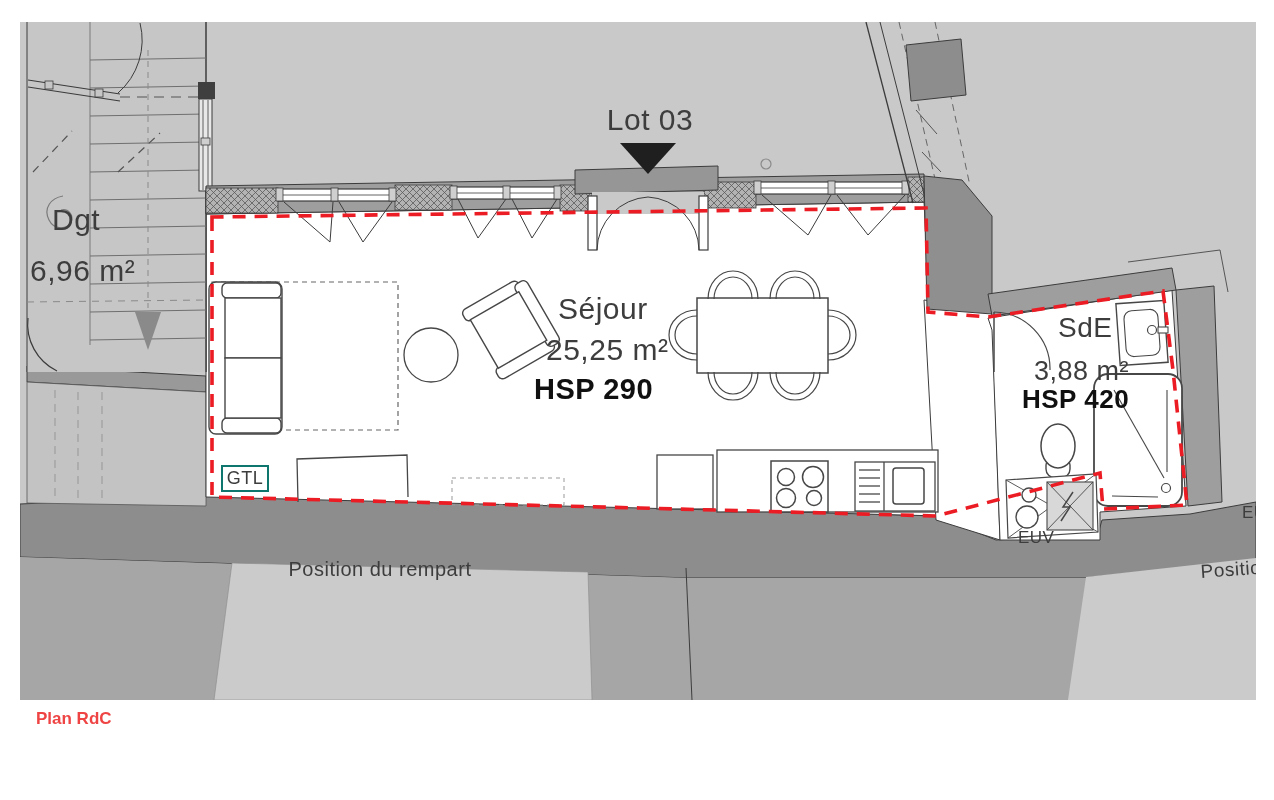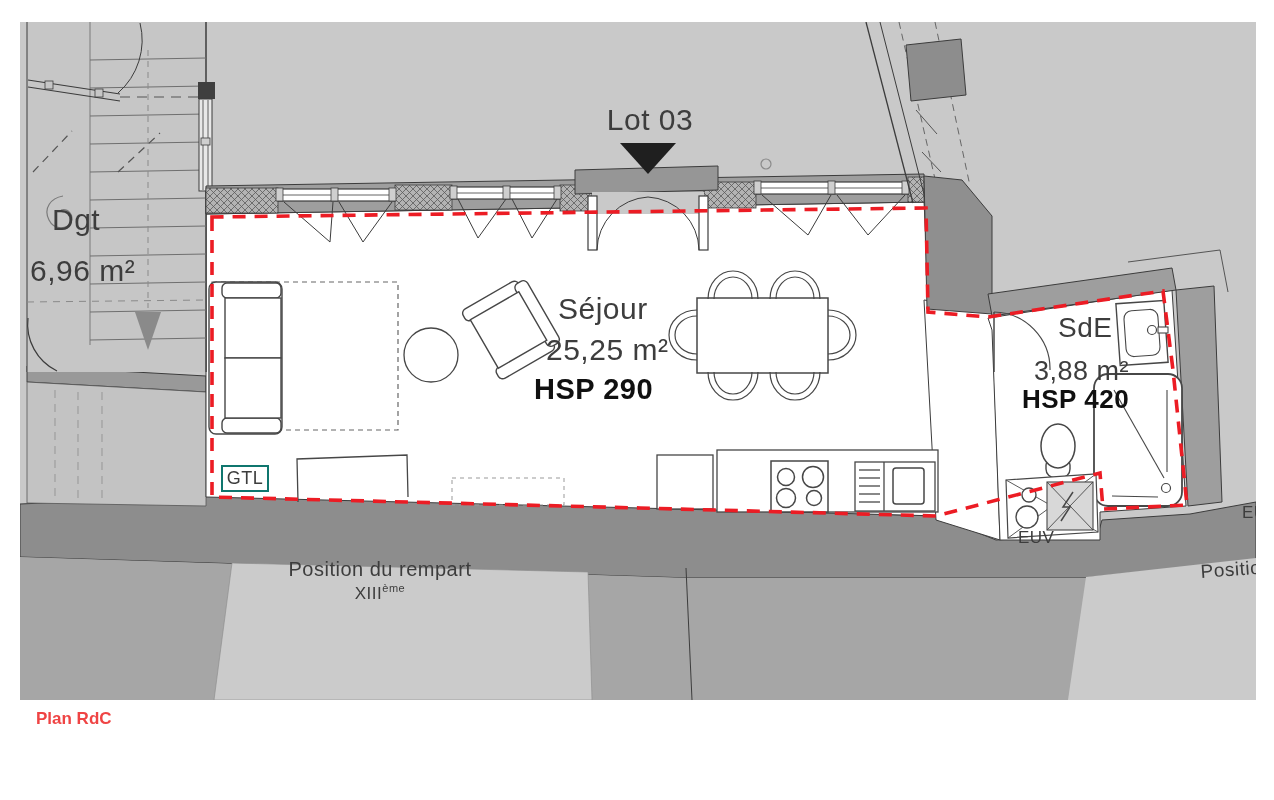--- a/index.html
+++ b/index.html
@@ -267,20 +267,17 @@
     <div class="lbl f27" style="left:1014px;top:335px;">3,88 m²</div>
     <div class="lbl f27 bold" style="left:1002px;top:364px;font-size:26px;">HSP 420</div>
 
     <div class="gtl-box">
       <span>GTL</span>
     </div>
     <div class="lbl f17" style="left:998px;top:507px;">EUV</div>
     <div class="lbl f17" style="left:1222px;top:482px;">EUV</div>
 
     <div class="lbl f20 center" style="left:240px;top:537px;width:240px;">Position du rempart</div>
-    <div class="lbl f17 center" style="left:240px;top:561px;width:240px;">
-      <span>XIII</span><sup>ème</sup>
-    </div>
     <div class="lbl rot" style="left:1180px;top:540px;font-size:19px;">Position du rempart</div>
   </div>
 
   <div class="plan-title">Plan RdC</div>
 </div>
 
 </body></html>

